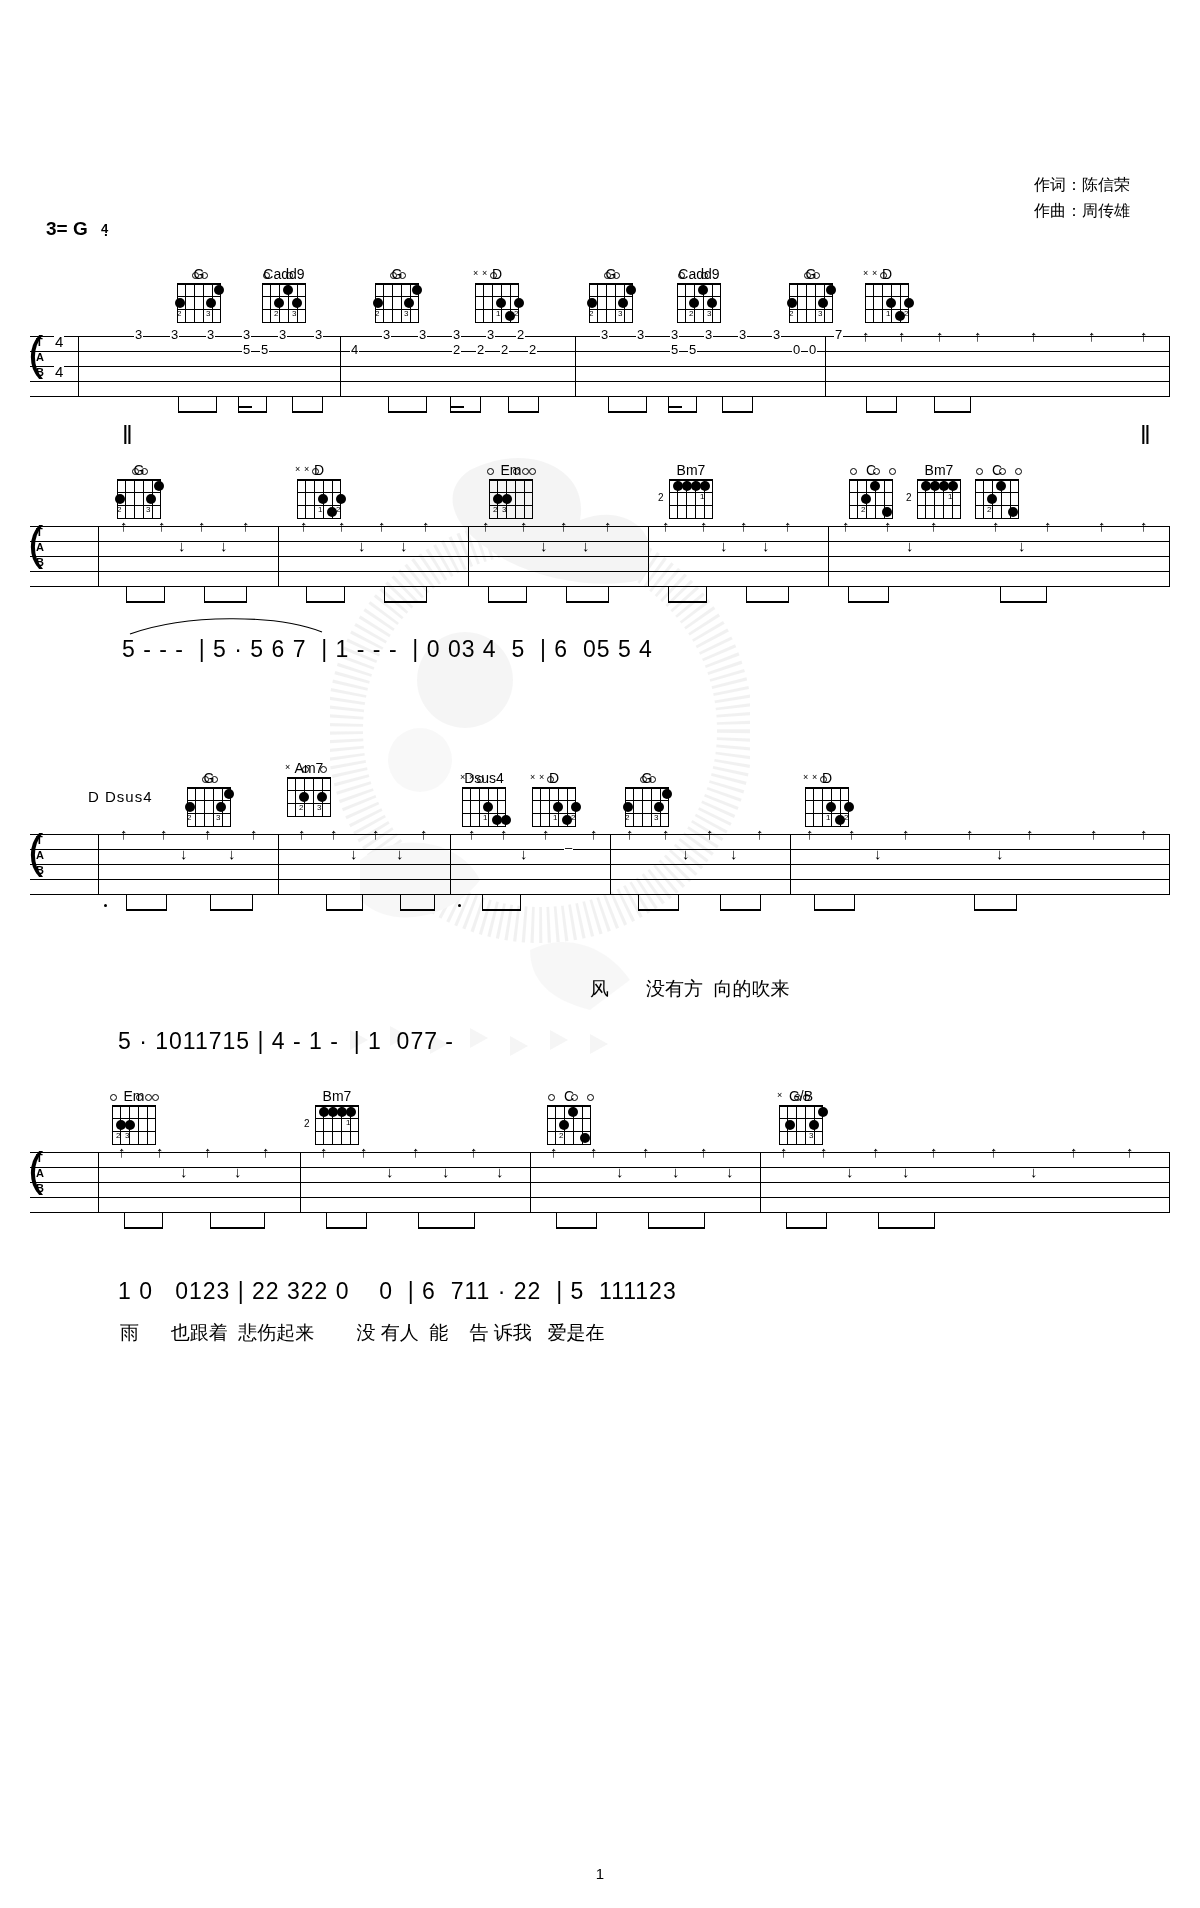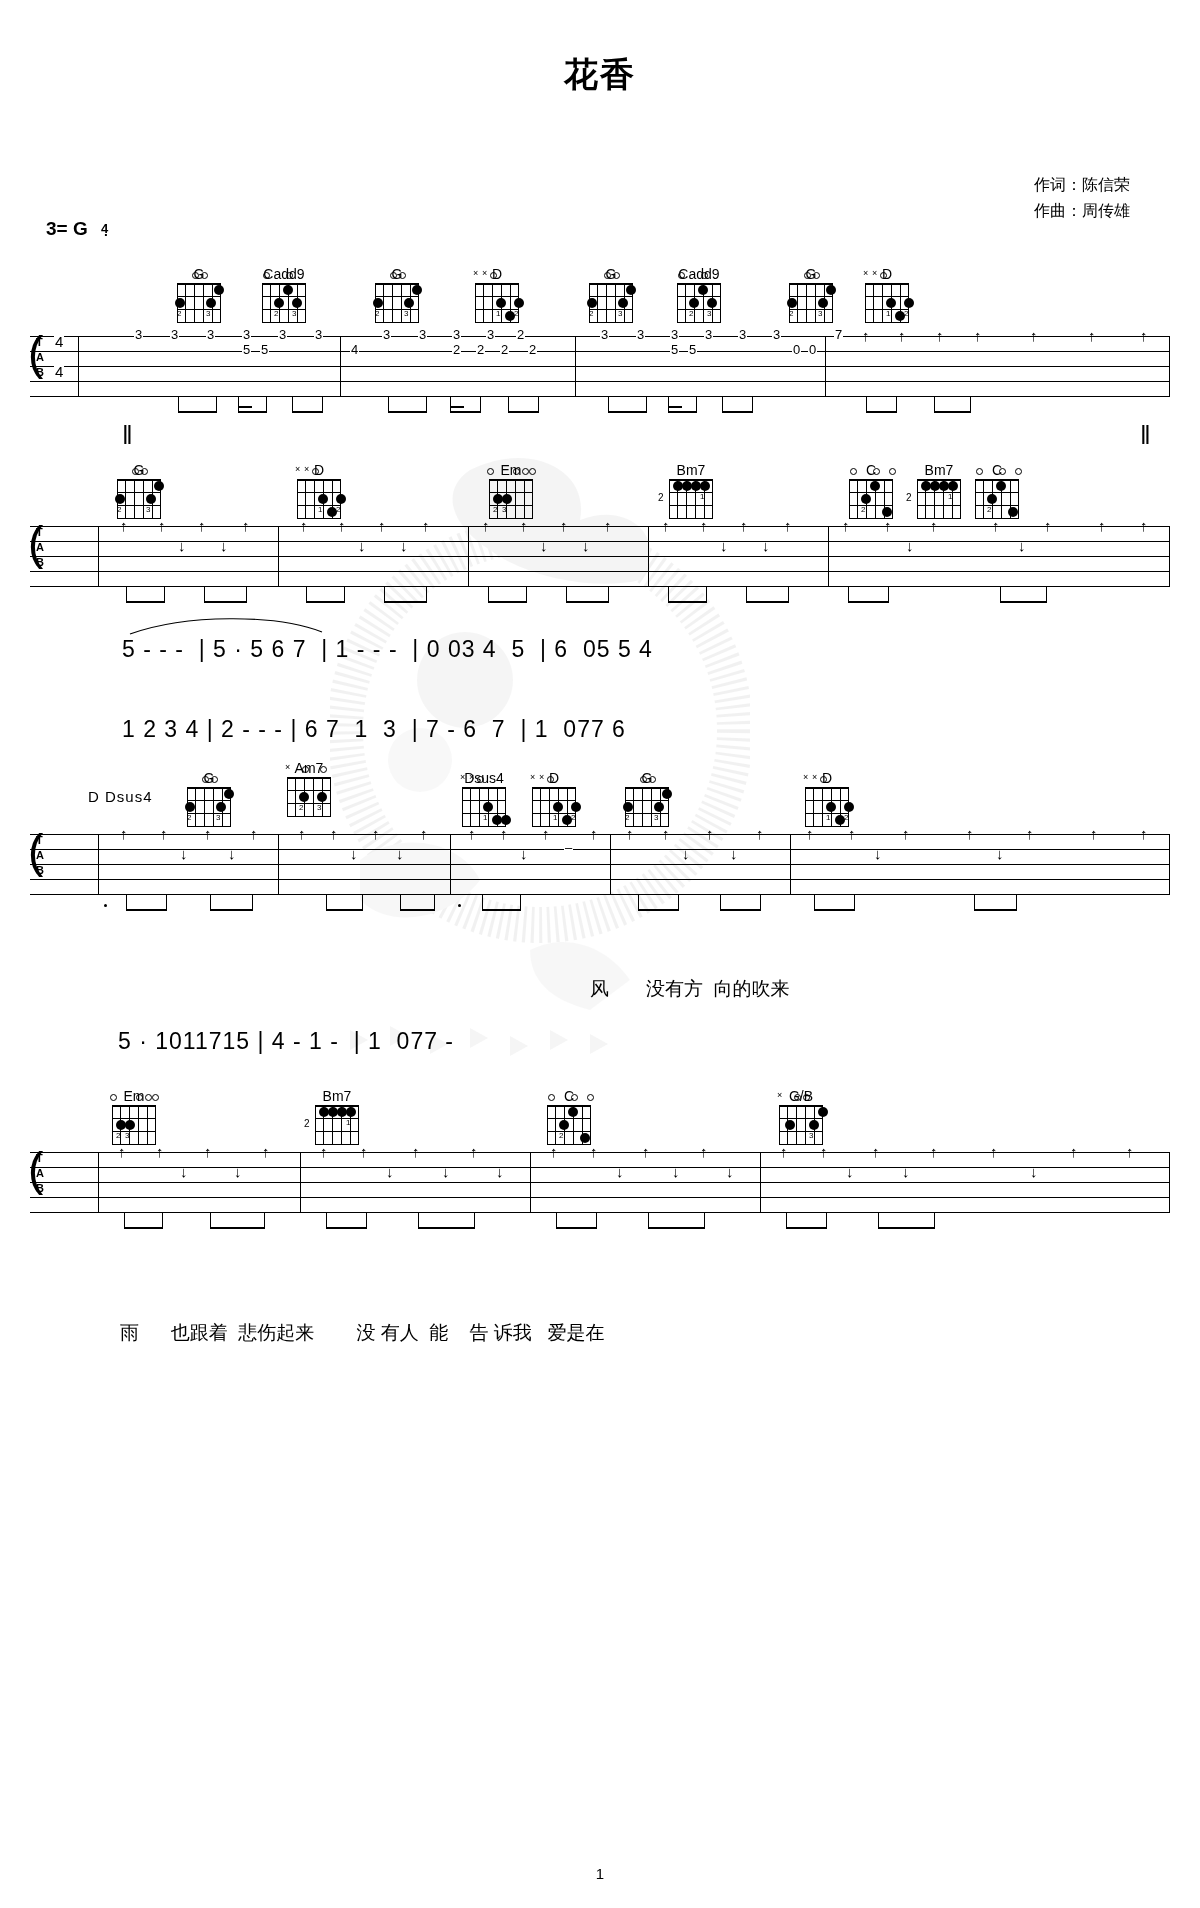--- a/index.html
+++ b/index.html
@@ -88,21 +88,20 @@
   .melody { position:absolute; font-size:23px; letter-spacing:1px; white-space:pre; }
   .lyrics { position:absolute; font-size:19px; white-space:pre; }
 
   .repeat { position:absolute; font-size:26px; }
 </style>
 </head>
 <body>
 
 <div class="page">
 
-  <div class="title">花香</div>
   <div class="credits">
     <div>作词：陈信荣</div>
     <div>作曲：周传雄</div>
   </div>
   <div class="keysig">
     <span>3= G</span>
     <span class="frac">
       <span class="num">4</span>
       <span class="den">4</span>
     </span>
@@ -614,21 +613,20 @@
       <div class="beam" style="left:716px; top:75px; width:42px;"></div>
       <div class="stem" style="left:818px; top:61px; height:16px;"></div>
       <div class="stem" style="left:858px; top:61px; height:16px;"></div>
       <div class="beam" style="left:818px; top:75px; width:40px;"></div>
       <div class="stem" style="left:970px; top:61px; height:16px;"></div>
       <div class="stem" style="left:1016px; top:61px; height:16px;"></div>
       <div class="beam" style="left:970px; top:75px; width:46px;"></div>
     </div>
 
     <div class="melody" style="left:92px; top:168px;">5 - - -  | 5 · 5 6 7  | 1 - - -  | 0 03 4  5  | 6  05 5 4</div>
-    <div class="melody" style="left:92px; top:248px;">1 2 3 4 | 2 - - - | 6 7  1  3  | 7 - 6  7  | 1  077 6</div>
     <svg style="position:absolute; left:96px; top:146px; width:200px; height:22px;">
       <path d="M4 20 C60 0 150 0 196 18" fill="none" stroke="#000" stroke-width="1.2"></path>
     </svg>
   </div>
 
   <div class="system" style="top:772px;">
 
     <div class="melody" style="left:58px; top:16px; font-size:15px;"><span>D</span> <span>Dsus4</span></div>
 
     <div class="chord" style="left:150px; top:-2px;">
@@ -991,17 +989,18 @@
       <div class="stem" style="left:674px; top:61px; height:16px;"></div>
       <div class="beam" style="left:618px; top:75px; width:56px;"></div>
       <div class="stem" style="left:756px; top:61px; height:16px;"></div>
       <div class="stem" style="left:796px; top:61px; height:16px;"></div>
       <div class="beam" style="left:756px; top:75px; width:40px;"></div>
       <div class="stem" style="left:848px; top:61px; height:16px;"></div>
       <div class="stem" style="left:904px; top:61px; height:16px;"></div>
       <div class="beam" style="left:848px; top:75px; width:56px;"></div>
     </div>
 
+    <div class="melody" style="left:88px; top:188px;">1 0   0123 | 22 322 0    0  | 6  711 · 22  | 5  111123</div>
     <div class="lyrics" style="left:90px; top:230px;">雨      也跟着  悲伤起来        没 有人  能    告 诉我   爱是在</div>
   </div>
 
   <div class="pagenum">1</div>
 </div>
 
 </body></html>

